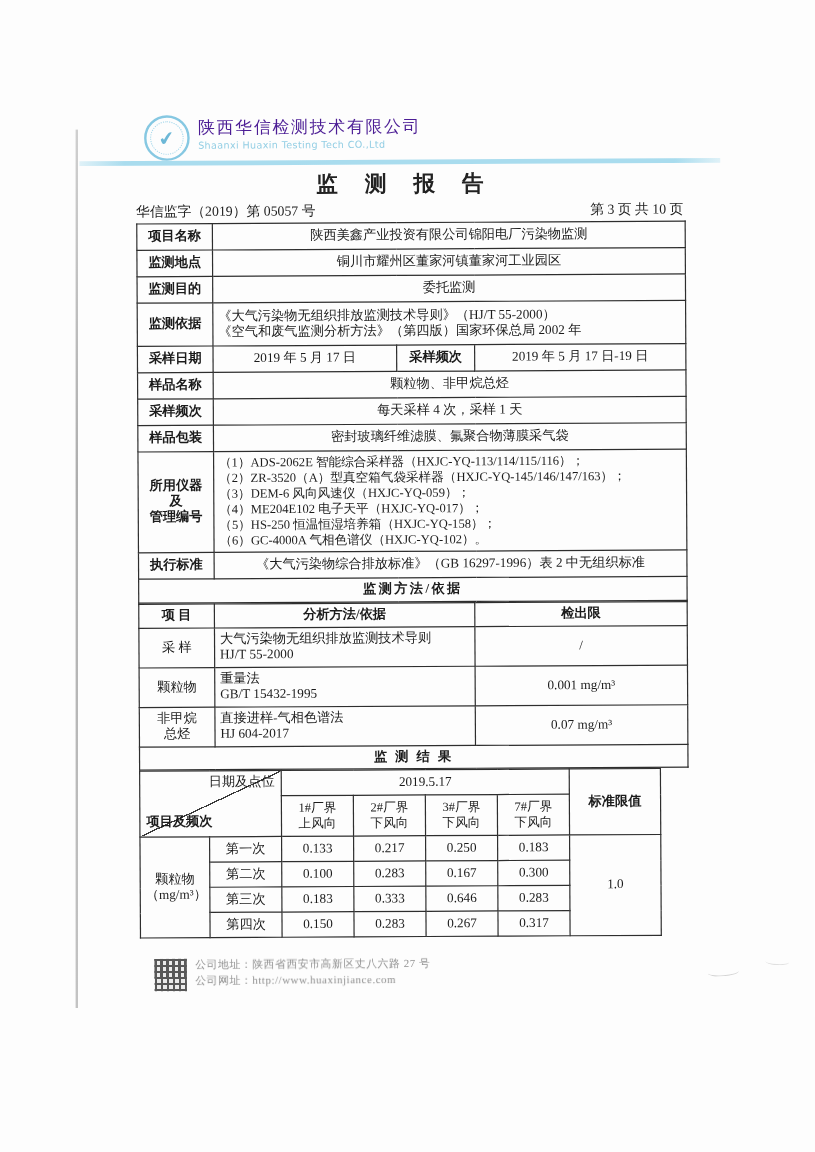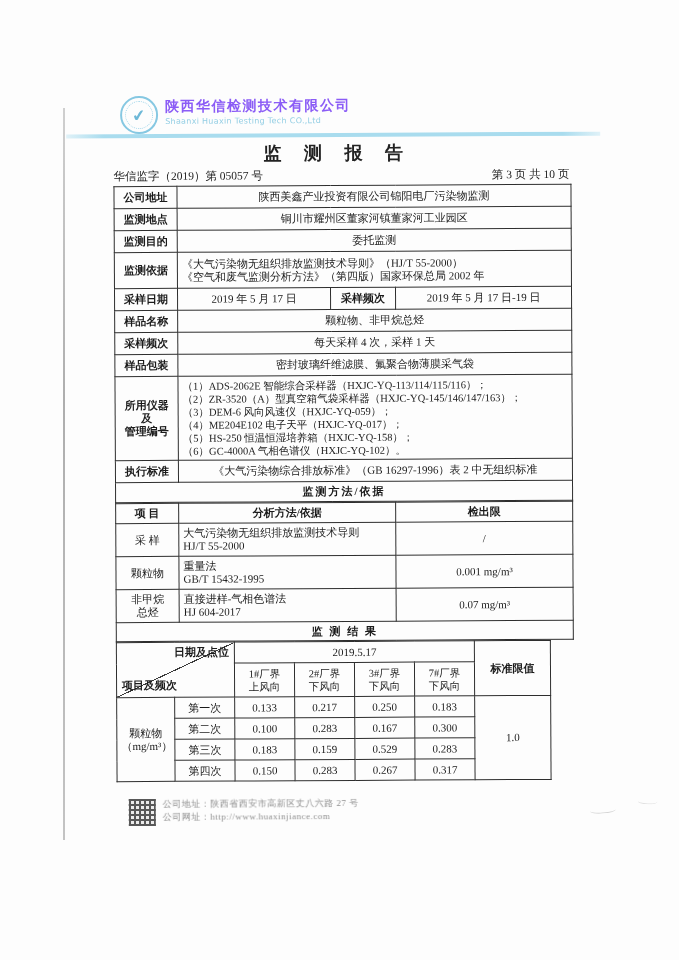--- a/index.html
+++ b/index.html
@@ -10,21 +10,21 @@
   .scan-edge{position:absolute;left:63px;top:108px;width:2px;height:732px;
     background:linear-gradient(#c4c4c4,#9a9a9a 40%,#b5b5b5);opacity:.8;}
   .sheet{position:absolute;left:0;top:0;width:679px;height:960px;transform:rotate(-0.3deg);transform-origin:340px 480px;}
 
   
   .logo{position:absolute;left:122px;top:95px;width:34px;height:34px;border:2px solid #86c8e2;border-radius:50%;}
   .logo-inner{position:absolute;inset:3px;border:1px dotted #a8d9ec;border-radius:50%;
     display:flex;align-items:center;justify-content:center;}
   .logo-check{font-family:"DejaVu Sans","Liberation Sans",sans-serif;color:#6db8d7;font-size:16px;font-weight:bold;transform:rotate(-8deg);}
   .company{position:absolute;left:167px;top:97px;font-family:"DejaVu Sans","Liberation Sans",sans-serif;}
-  .company-cn{font-size:14px;font-weight:bold;color:#8b5cf6;letter-spacing:1.5px;}
+  .company-cn{font-size:14px;font-weight:normal;color:#4c1d95;letter-spacing:1.5px;}
   .company-en{font-size:8px;color:#93cee4;margin-top:1px;letter-spacing:.3px;}
   .divider{position:absolute;left:68px;top:133px;width:534px;height:4px;
     background:linear-gradient(90deg,rgba(169,220,238,.35),#a9dcee 7%,#a9dcee 93%,rgba(169,220,238,.35));}
   .title{position:absolute;left:0;top:141px;width:679px;text-align:center;
     font-size:18px;font-weight:bold;letter-spacing:9px;color:#222;}
   .docline{position:absolute;left:115px;top:168px;width:456px;display:flex;justify-content:space-between;
     font-size:11.5px;color:#222;}
 
   
   .tables{position:absolute;left:115px;top:185px;width:457px;}
@@ -36,21 +36,21 @@
   tr.r22{height:22px;} tr.r36{height:36px;} tr.r84{height:84px;} tr.r20{height:20px;}
   tr.r33{height:33px;} tr.r19{height:19px;} tr.r34{height:34px;} tr.r21{height:21px;}
   .sec{font-weight:bold;letter-spacing:2px;}
   .ins-line{white-space:nowrap;font-size:10.5px;line-height:13px;text-align:left;}
 
   
   .t3{width:434px;}
   td.corner{position:relative;padding:0;}
   .diag{position:absolute;inset:0;
     background:linear-gradient(to bottom right,transparent 49.5%,#3a3a3a 49.5%,#3a3a3a 50.6%,transparent 50.6%);}
-  .corner-top{position:absolute;top:3px;right:5px;font-weight:bold;font-size:11px;}
+  .corner-top{position:absolute;top:3px;right:5px;font-weight:normal;font-size:11px;}
   .corner-bottom{position:absolute;bottom:5px;left:5px;font-weight:bold;font-size:11px;text-align:center;}
   .pt{font-size:10.5px;line-height:13px;}
 
   
   .qr{position:absolute;left:127px;top:798px;width:27px;height:27px;opacity:.85;
     background:
       repeating-linear-gradient(0deg,#3c3c3c 0 2px,transparent 2px 5px),
       repeating-linear-gradient(90deg,#3c3c3c 0 2px,#e8e8e8 2px 5px);}
   .footer-text{position:absolute;left:161px;top:797px;font-size:9px;line-height:13px;
     color:#8f8f8f;filter:blur(.35px);letter-spacing:.5px;}
@@ -87,21 +87,21 @@
 
       <table class="t1">
         <colgroup>
             <col style="width:63px">
             <col style="width:153px">
             <col style="width:65px">
             <col style="width:176px">
           </colgroup>
         <tbody>
             <tr class="r22">
-          <td class="lbl">公司地址</td>
+          <td class="lbl">项目名称</td>
           <td colspan="3">陕西美鑫产业投资有限公司锦阳电厂污染物监测</td>
         </tr>
         <tr class="r22">
           <td class="lbl">监测地点</td>
           <td colspan="3">铜川市耀州区董家河镇董家河工业园区</td>
         </tr>
         <tr class="r22">
           <td class="lbl">监测目的</td>
           <td colspan="3">委托监测</td>
         </tr>
@@ -252,22 +252,22 @@
         <tr class="r21">
           <td>第二次</td>
           <td>0.100</td>
           <td>0.283</td>
           <td>0.167</td>
           <td>0.300</td>
         </tr>
         <tr class="r21">
           <td>第三次</td>
           <td>0.183</td>
-          <td>0.159</td>
-          <td>0.529</td>
+          <td>0.333</td>
+          <td>0.646</td>
           <td>0.283</td>
         </tr>
         <tr class="r21">
           <td>第四次</td>
           <td>0.150</td>
           <td>0.283</td>
           <td>0.267</td>
           <td>0.317</td>
         </tr>
       </tbody>

